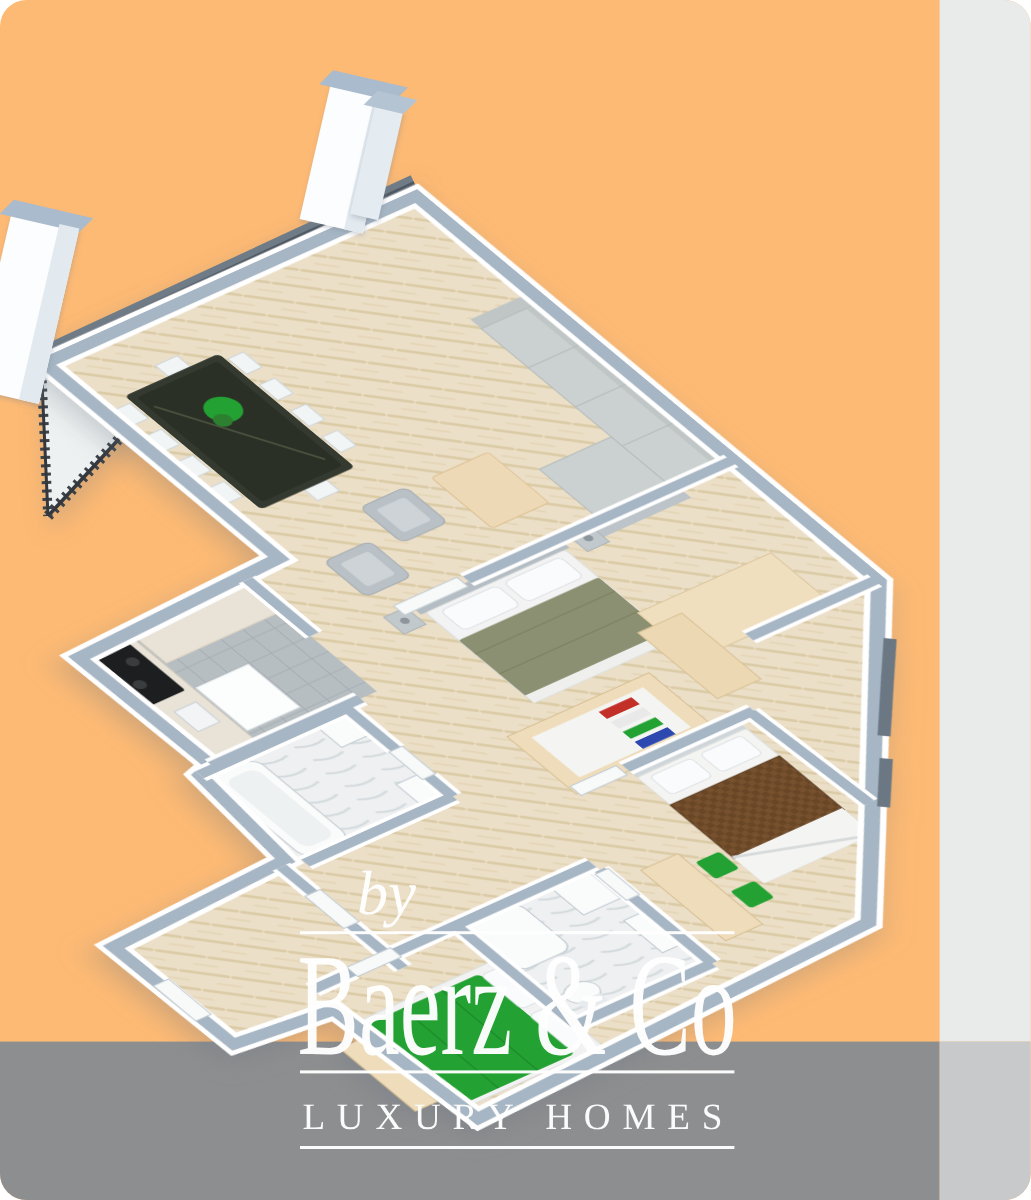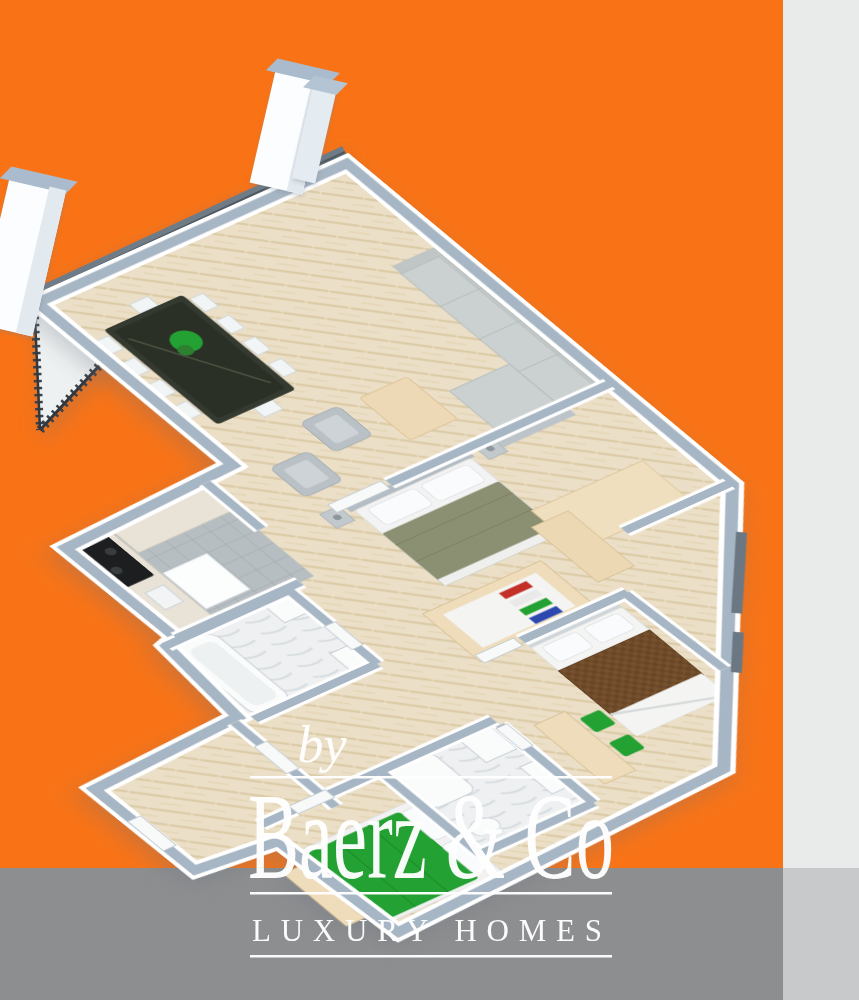--- a/index.html
+++ b/index.html
@@ -1,17 +1,17 @@
 <!DOCTYPE html>
 <html><head>
 <meta charset="utf-8">
 <style>
   html,body{margin:0;padding:0;background:#ffffff;}
-  .canvas{position:relative;width:859px;height:1000px;background:#f97316;overflow:hidden;
-          font-family:"Liberation Serif", serif;}
+  .canvas{position:relative;width:859px;height:1000px;background:#fdba74;overflow:hidden;
+          font-family:"Liberation Serif", serif;border-radius:22px;}
   .strip-right{position:absolute;left:783px;top:0;width:76px;height:868px;}
   .band-bottom{position:absolute;left:0;top:868px;width:783px;height:132px;}
   .corner-br{position:absolute;left:783px;top:868px;width:76px;height:132px;}
   .layer{position:absolute;left:0;top:0;}
   .plan-wrap{position:absolute;left:0;top:0;width:820px;height:740px;
              transform-origin:0 0;
              transform:matrix(0.768,0.639,-0.91,0.41,348,155);}
   .plan-wrap svg{overflow:visible;filter:drop-shadow(6px 10px 12px rgba(105,115,130,0.30));}
   .balcony-svg{overflow:visible;filter:drop-shadow(4px 8px 10px rgba(105,115,130,0.25));}
   .pillar{position:absolute;background:#fbfdfe;box-shadow:1px 2px 4px rgba(120,130,145,0.35);}

